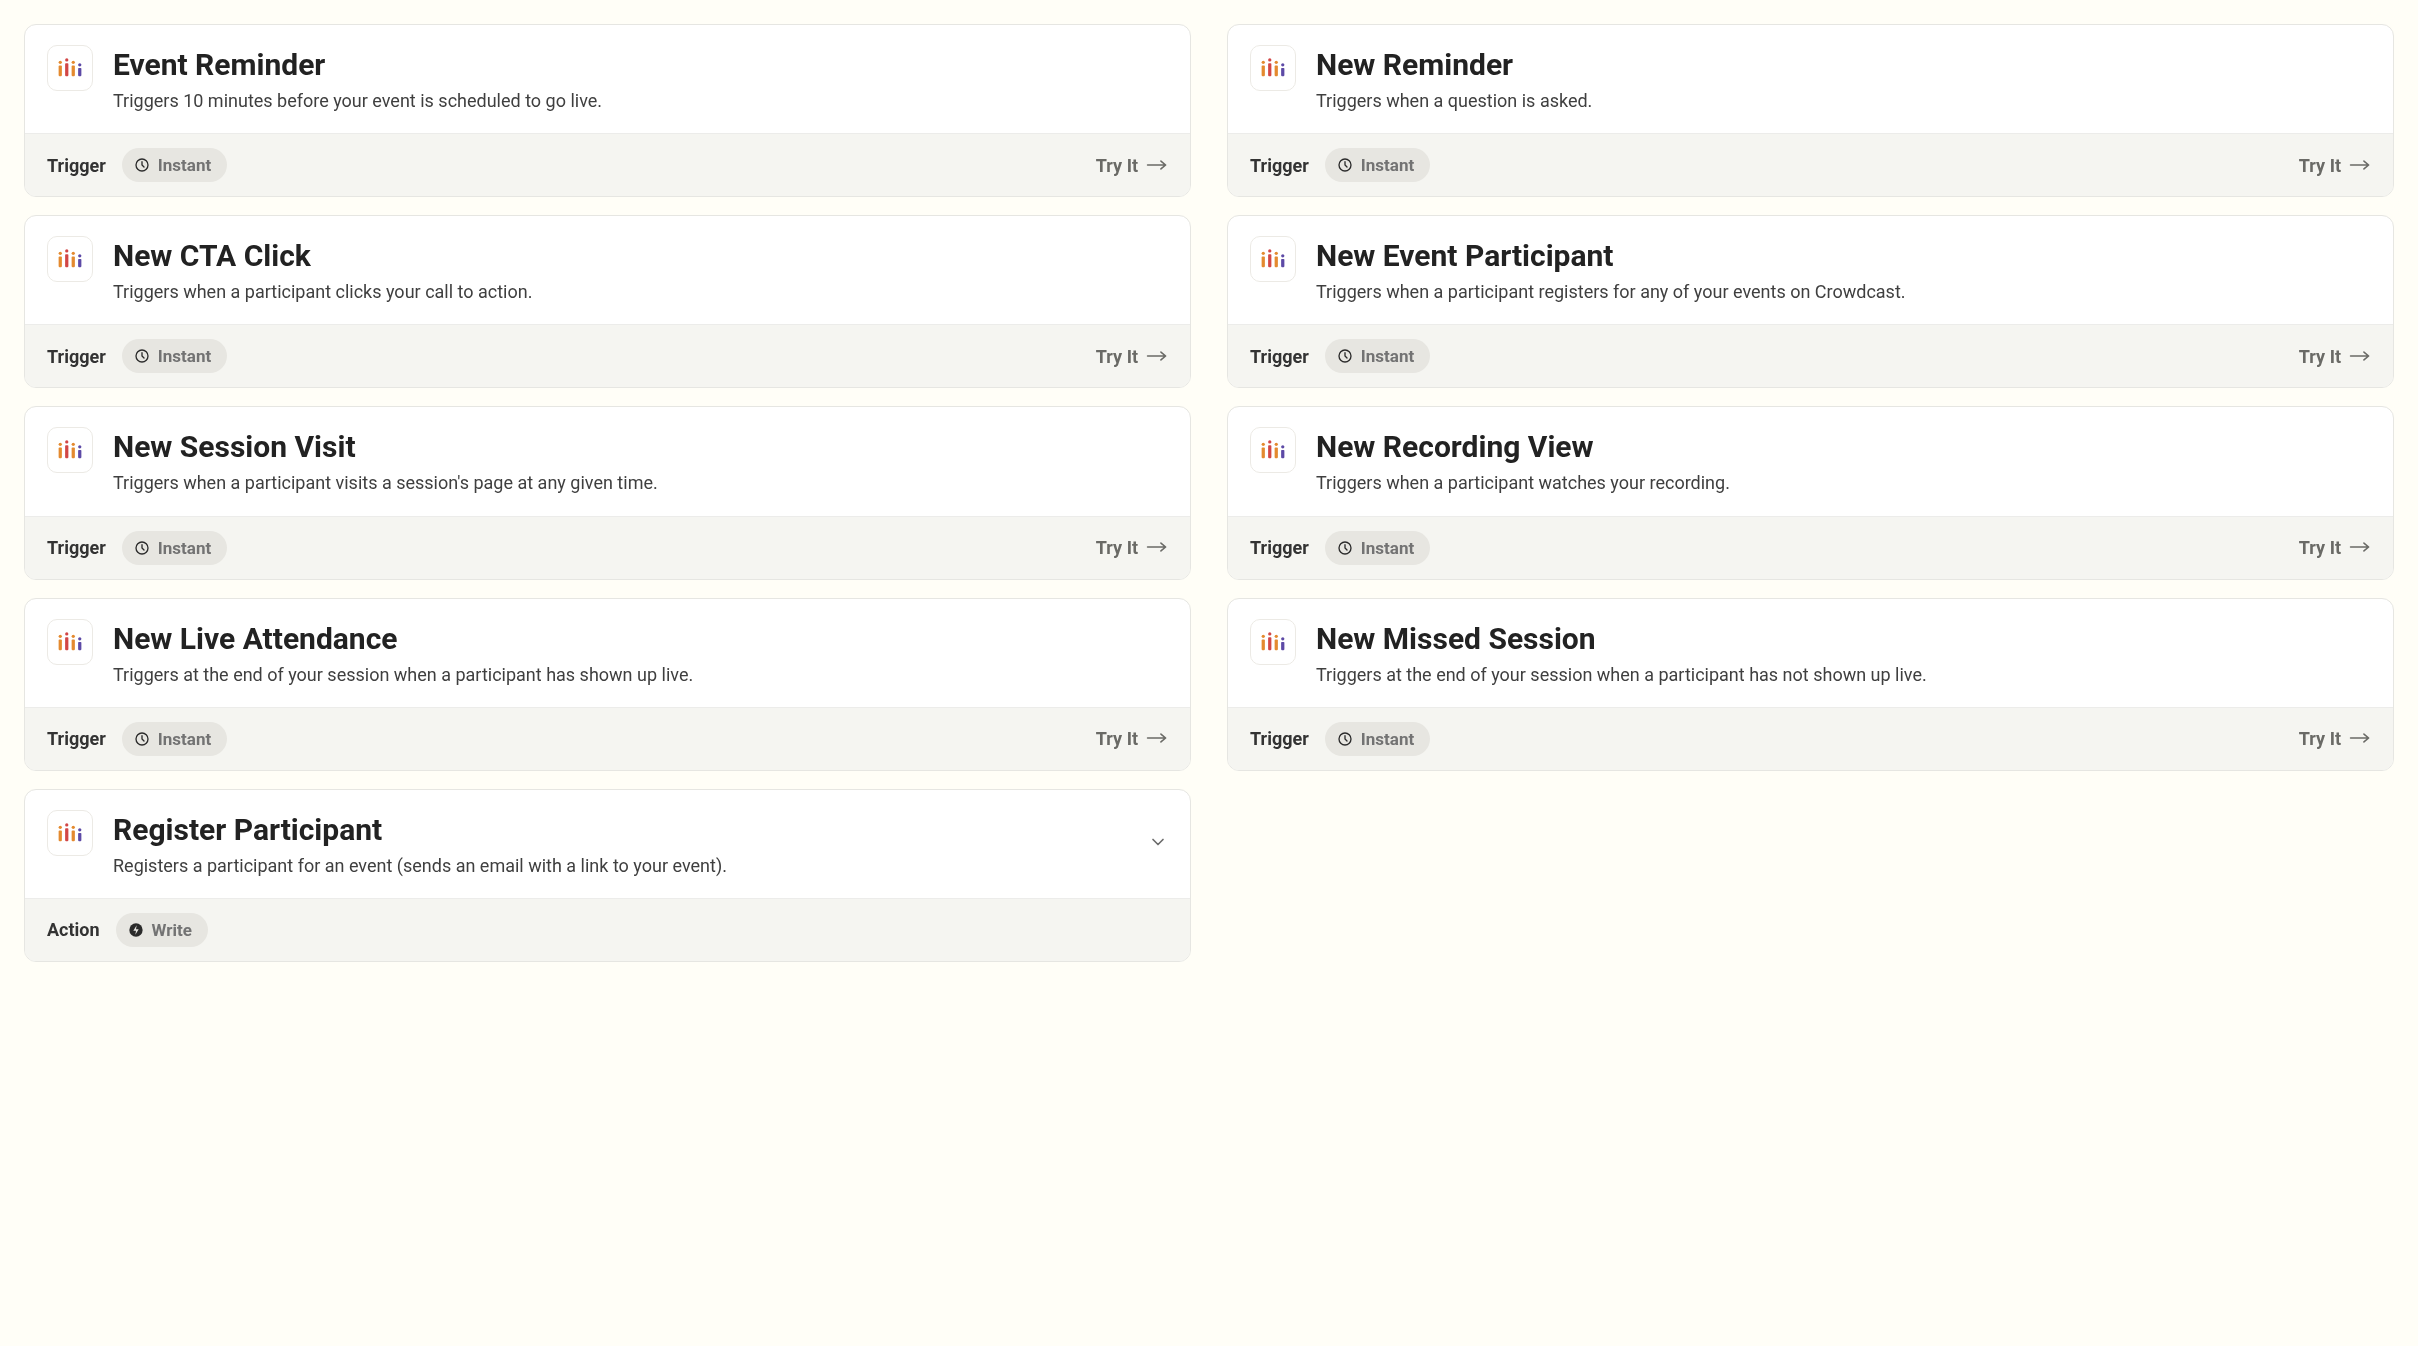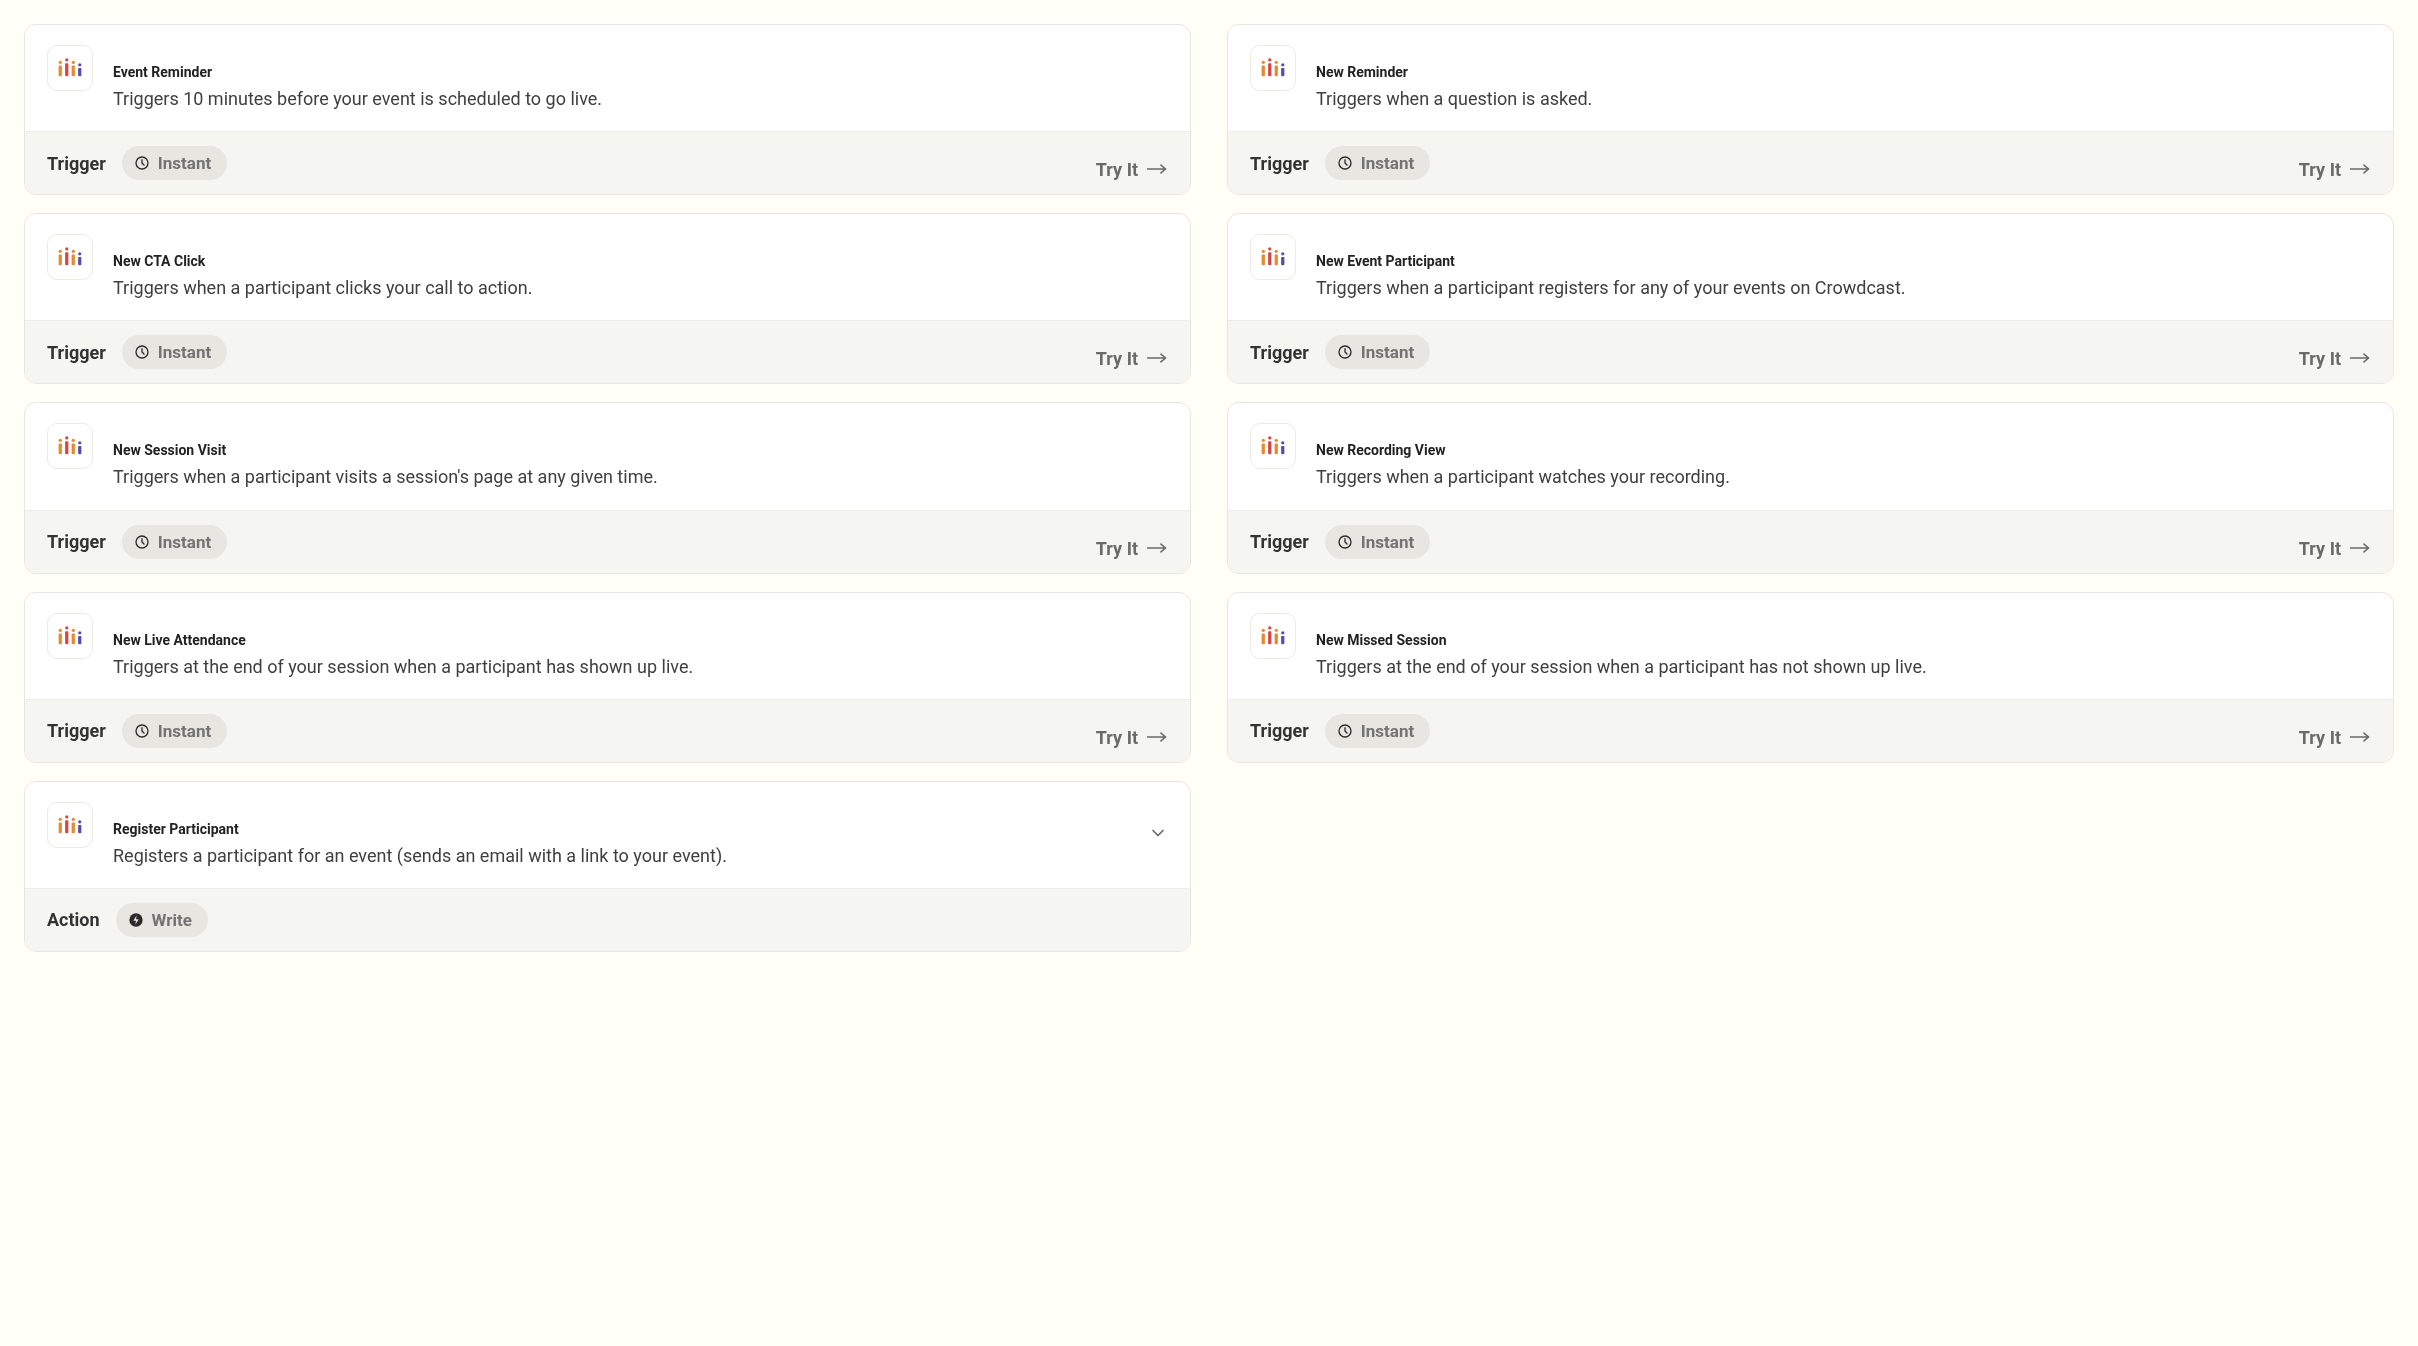--- a/index.html
+++ b/index.html
@@ -43,39 +43,39 @@
     justify-content: center;
     flex-shrink: 0;
     background: #fff;
   }
   .app-icon svg { width: 26px; height: 20px; }
   .card-text {
     flex: 1 1 auto;
     min-width: 0;
   }
   .card-title {
-    font-size: 14px;
+    font-size: 30px;
     font-weight: 700;
     color: #222;
-    margin: 19px 0 6px 0;
+    margin: 2px 0 6px 0;
   }
   .card-desc {
     font-size: 18px;
     color: #3f3f3f;
     line-height: 1.4;
   }
   .chev {
     margin-left: 8px;
     align-self: center;
     color: #6b6b6b;
     flex-shrink: 0;
   }
   .card-footer {
     display: flex;
-    align-items: flex-end;
+    align-items: center;
     justify-content: space-between;
     padding: 14px 22px;
     background: #f5f5f1;
     border-top: 1px solid #ececea;
   }
   .footer-left {
     display: flex;
     align-items: center;
     gap: 16px;
   }

